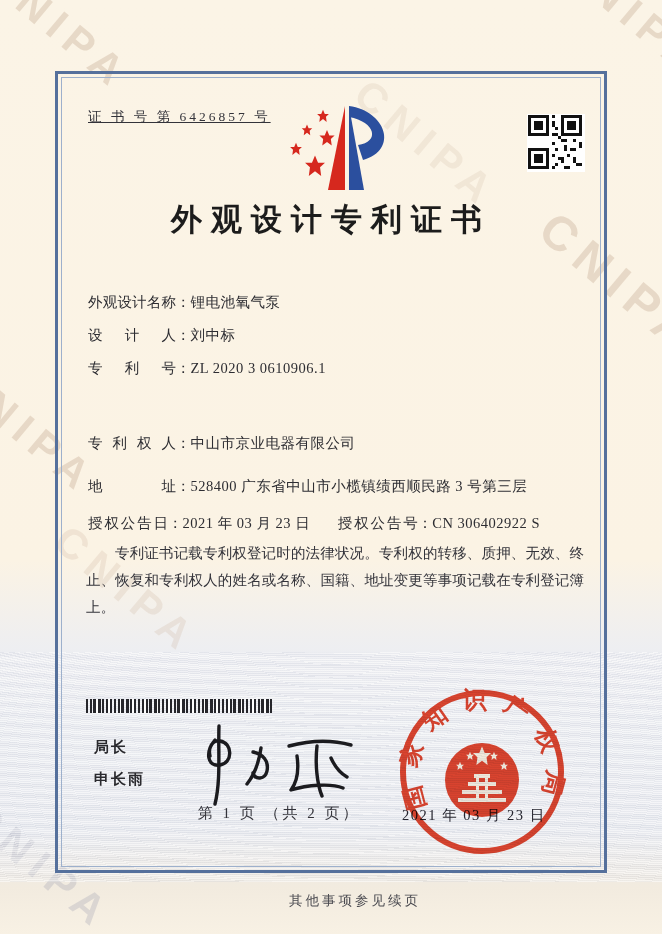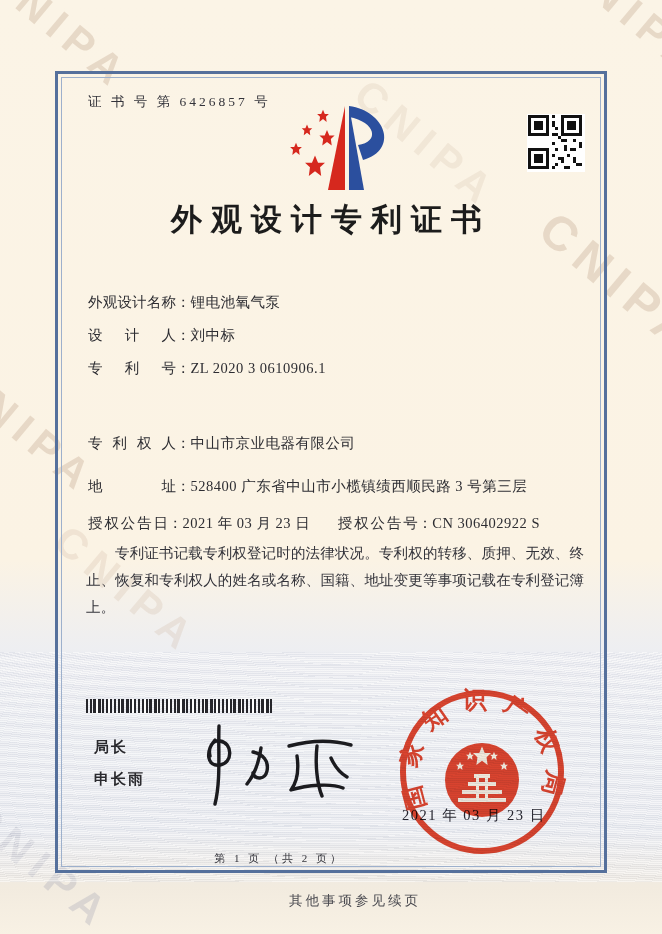--- a/index.html
+++ b/index.html
@@ -21,21 +21,21 @@
     transform:rotate(40deg);white-space:nowrap;z-index:0;
   }
   .frame-outer{
     position:absolute;left:55px;top:71px;width:546px;height:796px;
     border:3px solid #55709c;z-index:1;
   }
   .frame-inner{
     position:absolute;left:3px;top:3px;right:3px;bottom:3px;
     border:1px solid #9db0cc;
   }
-  .cert-no{position:absolute;left:88px;top:93px;font-size:13.5px;letter-spacing:3px;color:#33333a;z-index:2;}
+  .cert-no{position:absolute;left:88px;top:108px;font-size:13.5px;letter-spacing:3px;color:#33333a;z-index:2;text-decoration:underline;}
   .logo{position:absolute;left:283px;top:100px;z-index:2;}
   .qr{position:absolute;left:527px;top:114px;width:56px;height:56px;background:#fff;padding:1px;z-index:2;}
   .title{
     position:absolute;left:0;top:199px;width:662px;text-align:center;
     font-size:31px;font-weight:bold;letter-spacing:9px;color:#1c1c1c;z-index:2;
   }
   .frow{position:absolute;left:88px;width:505px;font-size:14.5px;white-space:nowrap;z-index:2;color:#2d2d32;}
   .flabel{display:inline-block;width:88px;text-align:justify;text-align-last:justify;vertical-align:bottom;}
   .flabel-sm{display:inline-block;width:80px;text-align:justify;text-align-last:justify;vertical-align:bottom;}
   .fvalue{letter-spacing:.5px;}
@@ -47,21 +47,21 @@
     background:
       repeating-linear-gradient(90deg,#26262b 0 2px,transparent 2px 4px),
       repeating-linear-gradient(90deg,#26262b 0 1px,transparent 1px 7px),
       repeating-linear-gradient(90deg,transparent 0 9px,#fdfdfd 9px 12px);
     background-color:transparent;
   }
   .signer{position:absolute;left:94px;z-index:2;font-family:"Liberation Sans","DejaVu Sans",sans-serif;font-weight:bold;font-size:15px;color:#2a2a2e;letter-spacing:2px;}
   .sig{position:absolute;left:185px;top:720px;z-index:2;}
   .seal{position:absolute;left:396px;top:686px;z-index:3;mix-blend-mode:multiply;}
   .seal-date{position:absolute;left:402px;top:806px;width:170px;z-index:2;font-size:14.5px;letter-spacing:1.5px;color:#24242e;white-space:nowrap;}
-  .page-no{position:absolute;left:0;top:851px;width:558px;text-align:center;font-size:11px;letter-spacing:3px;color:#33333a;z-index:2;}
+  .page-no{position:absolute;left:0;top:804px;width:558px;text-align:center;font-size:15px;letter-spacing:3px;color:#33333a;z-index:2;}
   .foot-note{position:absolute;left:0;top:892px;width:662px;text-align:center;font-size:13.5px;letter-spacing:3px;color:#4a4a50;z-index:2;padding-left:24px;}
 </style>
 </head>
 <body>
 
 <div class="page">
 
   <span class="wm" style="left:-28px;top:2px;">CNIPA</span>
   <span class="wm" style="left:546px;top:-10px;">CNIPA</span>
   <span class="wm" style="left:524px;top:256px;font-size:48px;">CNIPA</span>

